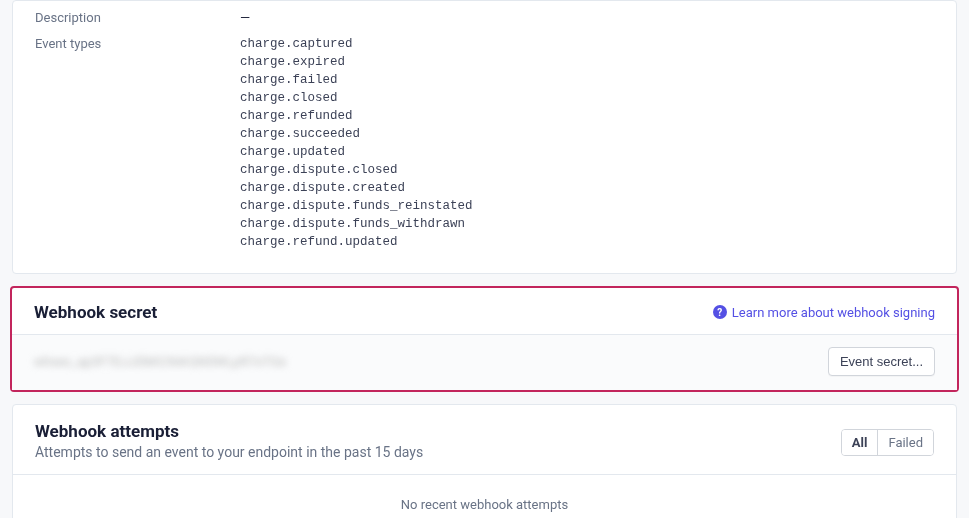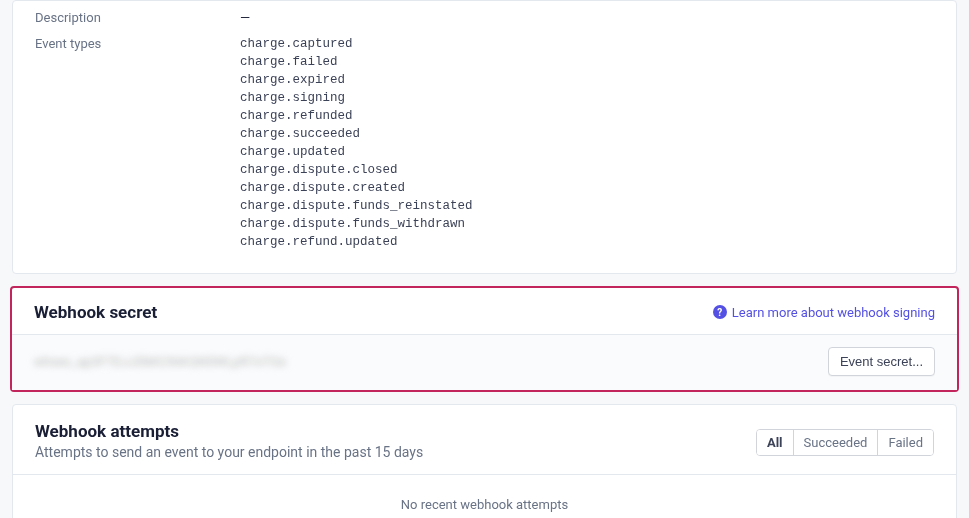--- a/index.html
+++ b/index.html
@@ -160,23 +160,23 @@
 <div class="card">
   <div class="info-section">
     <div class="row">
       <div class="label">Description</div>
       <div class="value">—</div>
     </div>
     <div class="row">
       <div class="label">Event types</div>
       <div class="event-list">
         <span class="mono">charge.captured</span>
+        <span class="mono">charge.expired</span>
         <span class="mono">charge.failed</span>
-        <span class="mono">charge.expired</span>
-        <span class="mono">charge.signing</span>
+        <span class="mono">charge.closed</span>
         <span class="mono">charge.refunded</span>
         <span class="mono">charge.succeeded</span>
         <span class="mono">charge.updated</span>
         <span class="mono">charge.dispute.closed</span>
         <span class="mono">charge.dispute.created</span>
         <span class="mono">charge.dispute.funds_reinstated</span>
         <span class="mono">charge.dispute.funds_withdrawn</span>
         <span class="mono">charge.refund.updated</span>
       </div>
     </div>
@@ -198,18 +198,17 @@
 </div>
 
 <div class="card">
   <div class="attempts-header">
     <div>
       <div class="attempts-title">Webhook attempts</div>
       <div class="attempts-sub">Attempts to send an event to your endpoint in the past 15 days</div>
     </div>
     <div class="seg-control">
       <div class="seg-item active">All</div>
-      <div class="seg-item">Succeeded</div>
       <div class="seg-item">Failed</div>
     </div>
   </div>
   <div class="empty-msg">No recent webhook attempts</div>
 </div>
 
 </body></html>

